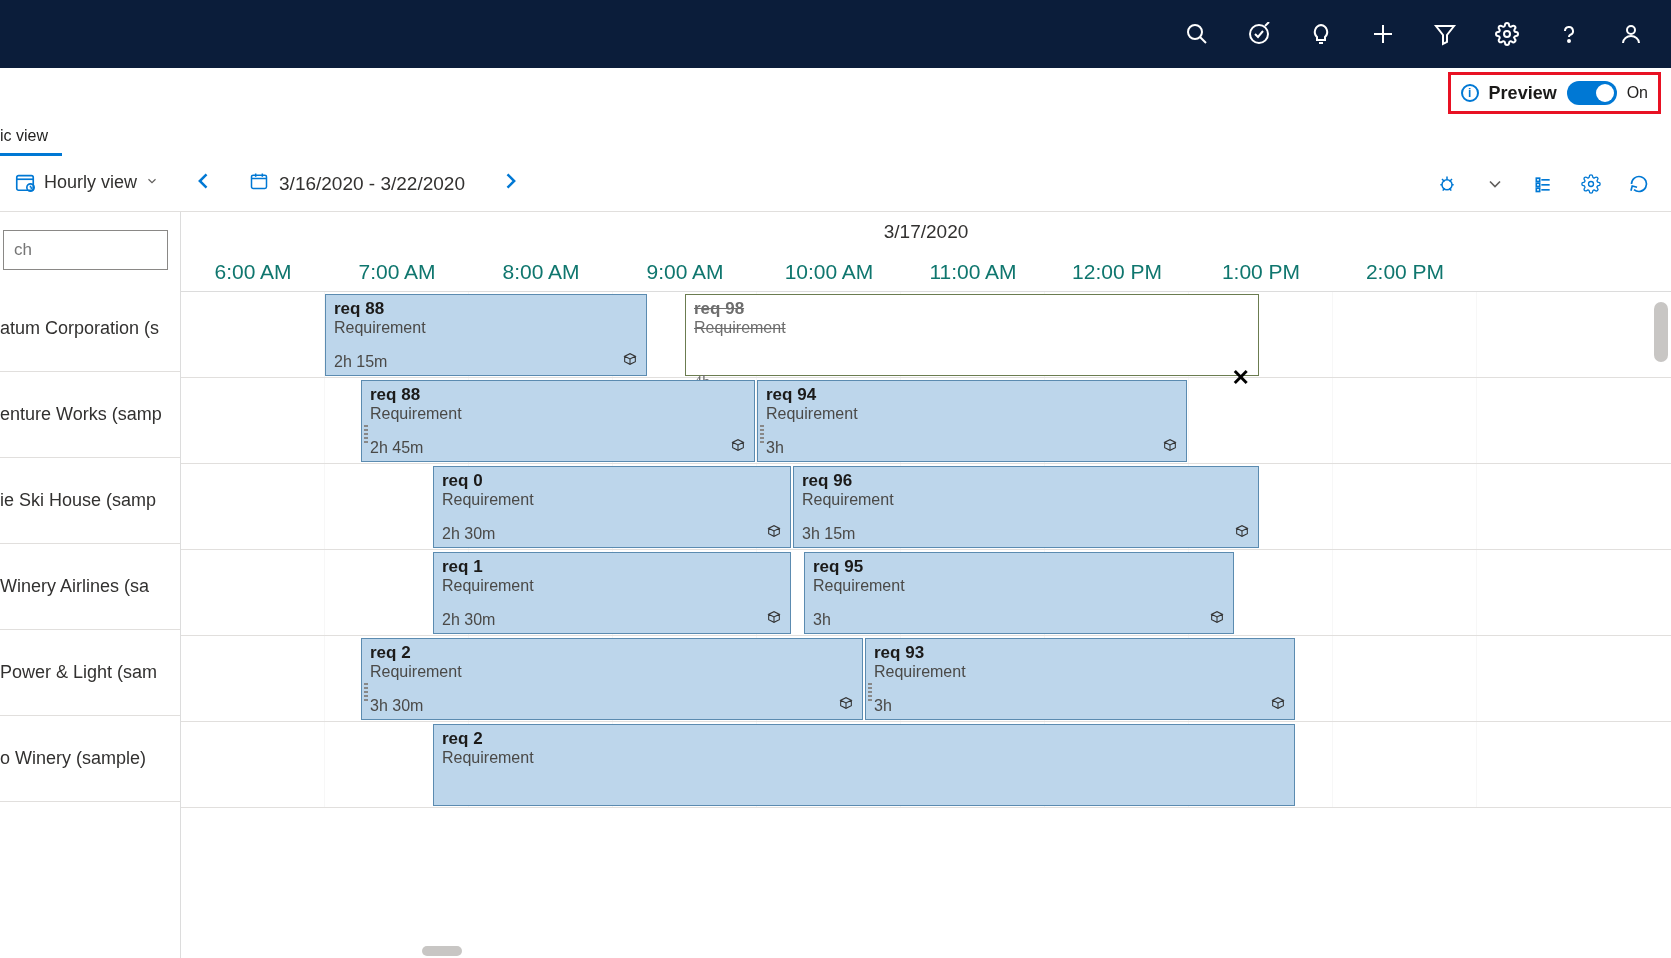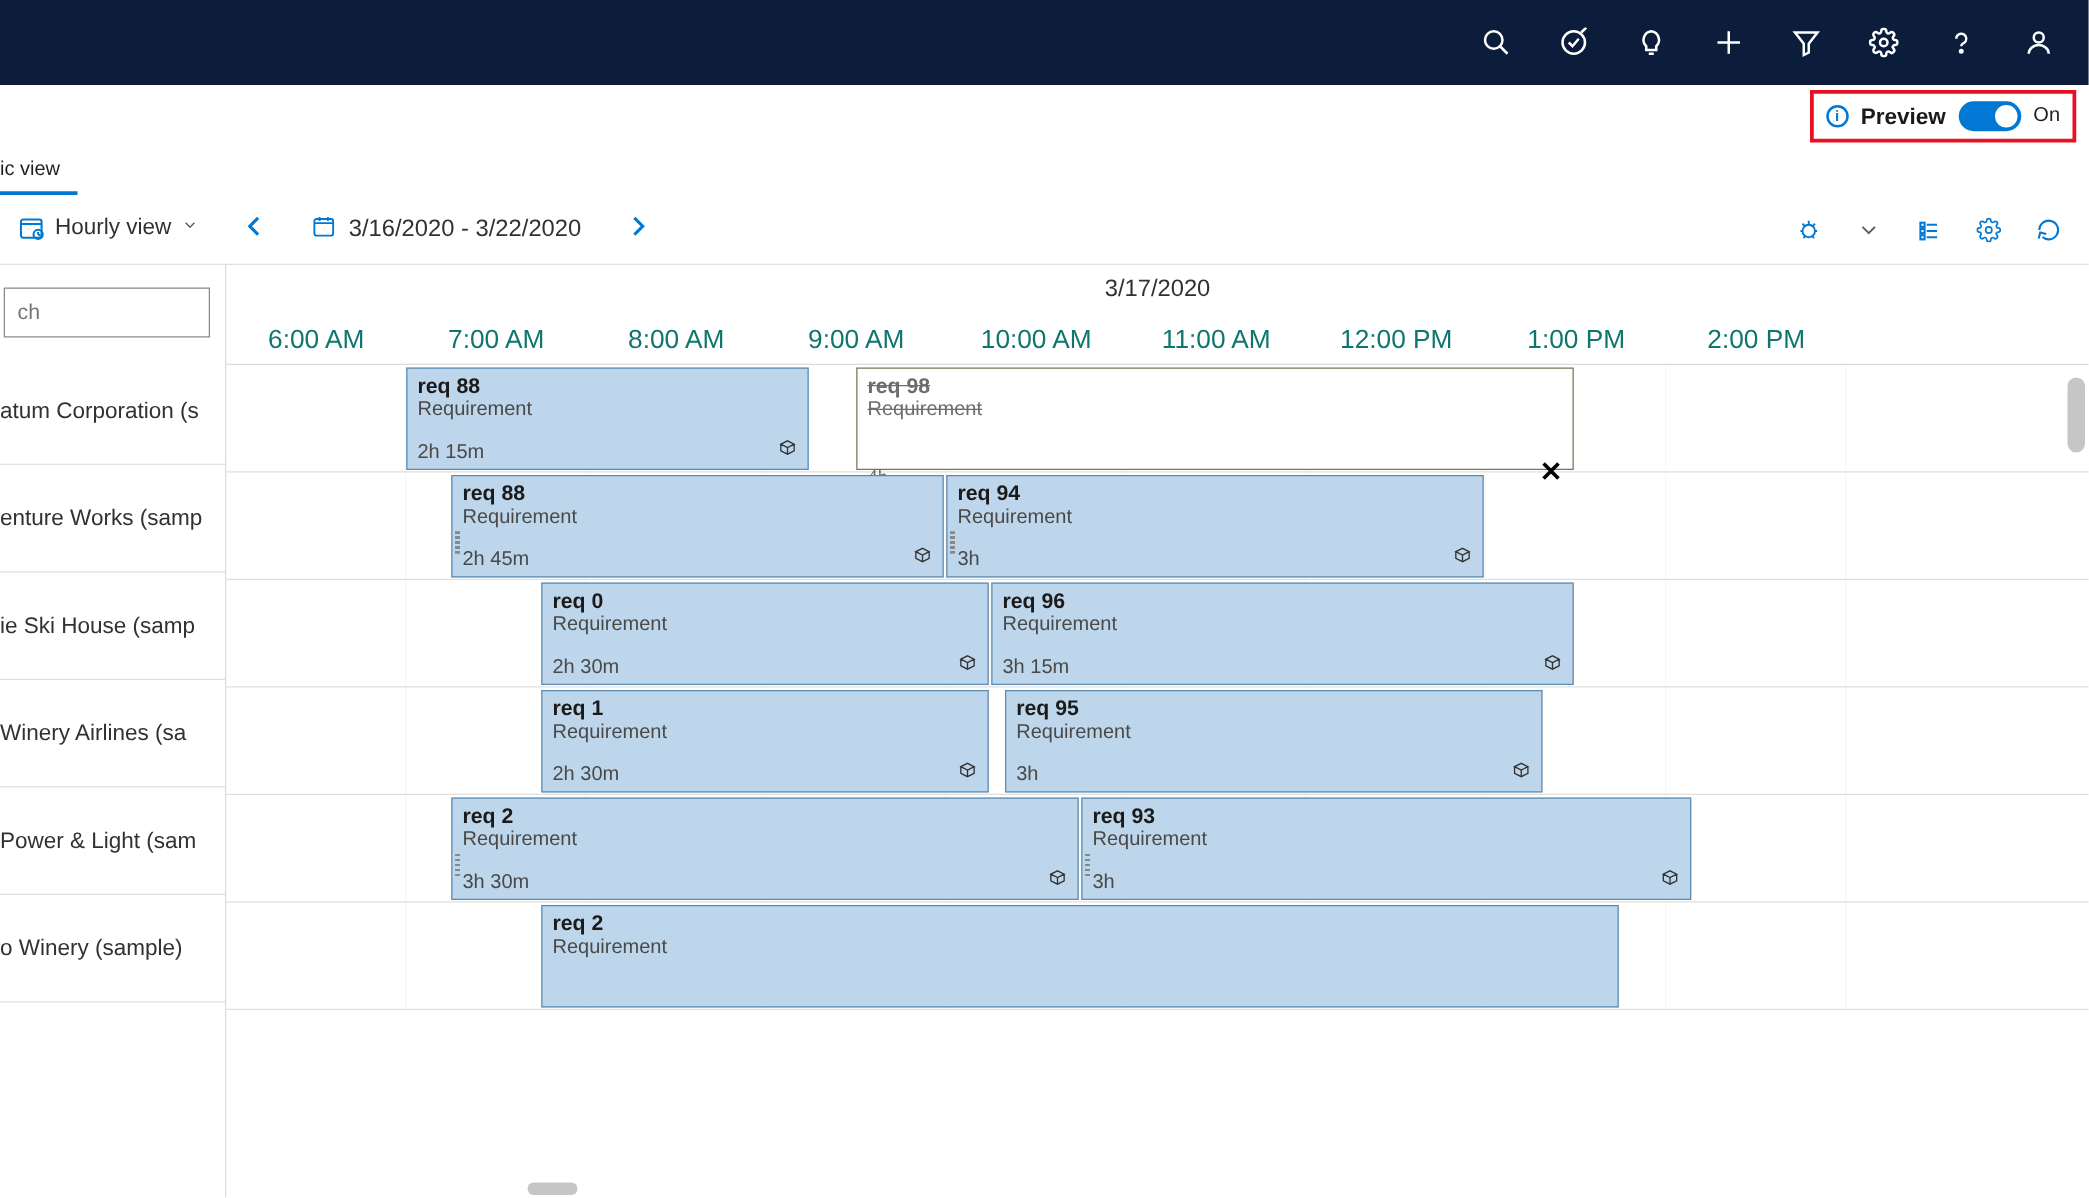--- a/index.html
+++ b/index.html
@@ -548,21 +548,21 @@
             </div>
             <div class="bk-bot">
               <div class="bk-dur">3h 30m</div>
               <span class="bk-icon"><svg viewBox="0 0 24 24" fill="none" stroke="#333" stroke-width="1.6">
                   <path d="M4 8l8-4 8 4-8 4-8-4zM4 8v8l8 4 8-4V8"></path>
                   <line x1="12" y1="12" x2="12" y2="20"></line>
                 </svg></span>
             </div>
             <div class="handle-l"></div>
           </div>
-          <div class="booking" style="left: 684px; width: 488px;">
+          <div class="booking" style="left: 684px; width: 430px;">
             <div>
               <div class="bk-title">req 93</div>
               <div class="bk-type">Requirement</div>
             </div>
             <div class="bk-bot">
               <div class="bk-dur">3h</div>
               <span class="bk-icon"><svg viewBox="0 0 24 24" fill="none" stroke="#333" stroke-width="1.6">
                   <path d="M4 8l8-4 8 4-8 4-8-4zM4 8v8l8 4 8-4V8"></path>
                   <line x1="12" y1="12" x2="12" y2="20"></line>
                 </svg></span>

